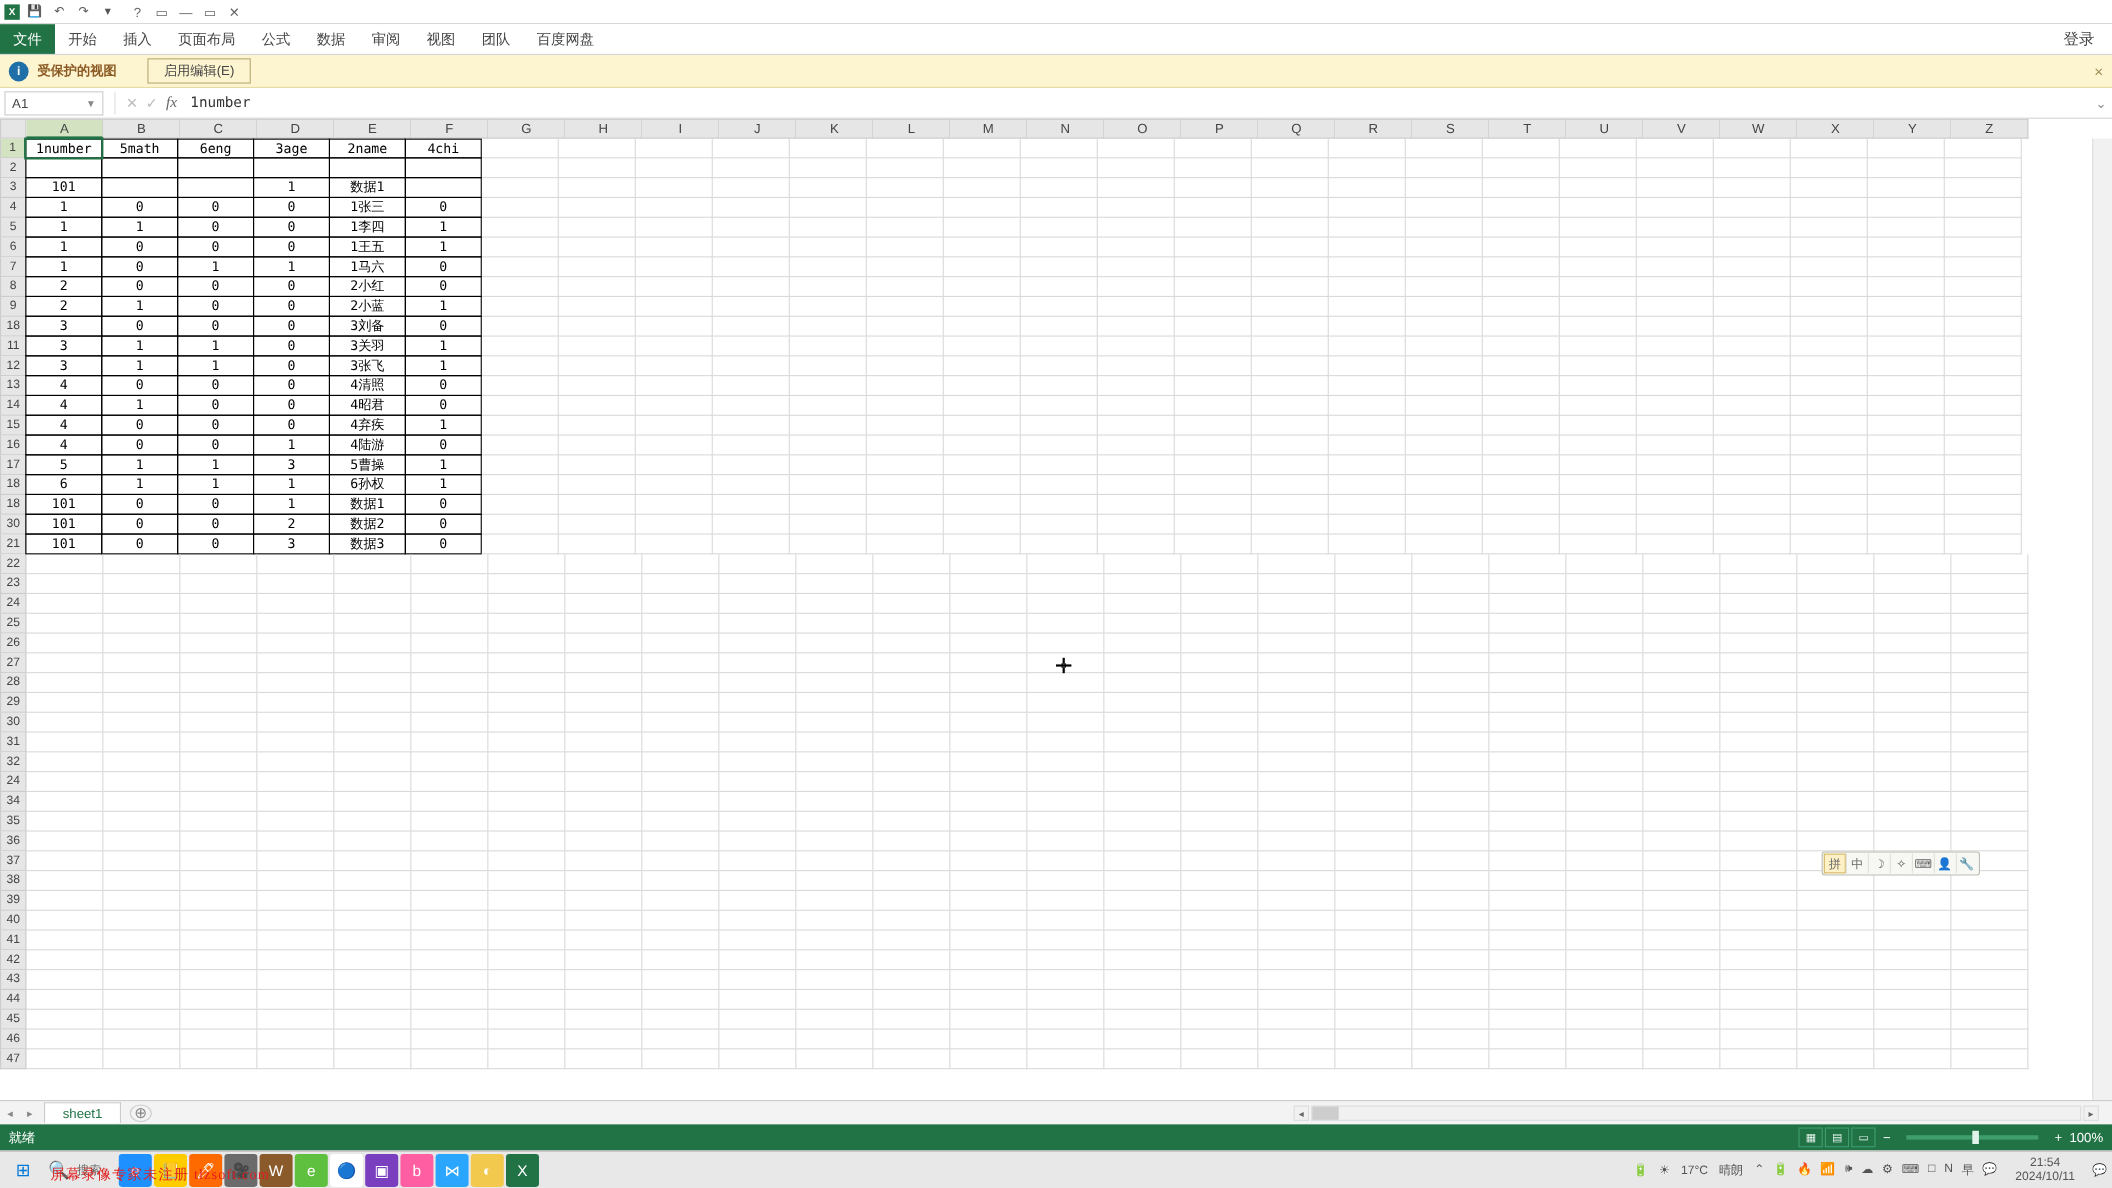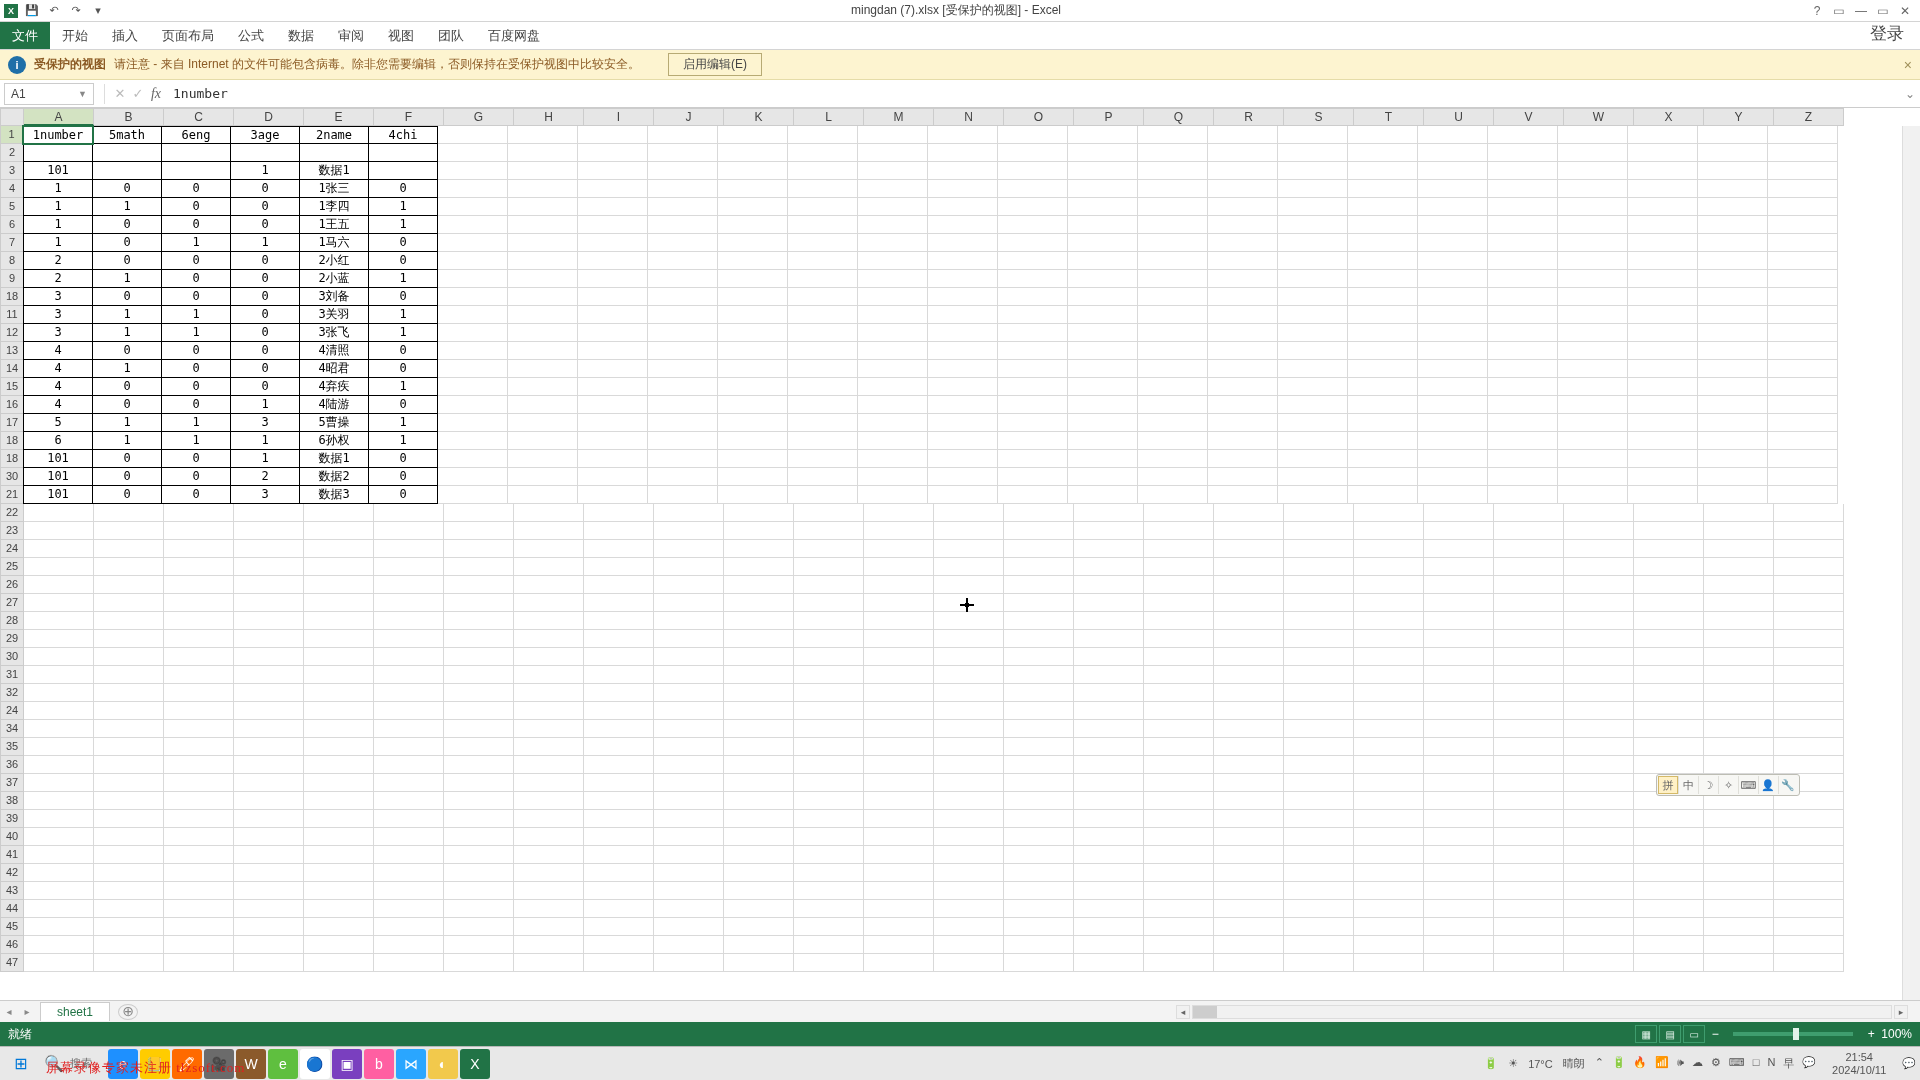--- a/index.html
+++ b/index.html
@@ -11,21 +11,21 @@
 .qat-ic { width:16px; height:16px; display:flex; align-items:center; justify-content:center; font-size:11px; color:#555; }
 .excel-ic { background:#217346; color:#fff; font-weight:bold; font-size:9px; width:14px; height:14px; }
 .titlebar .title { flex:1; text-align:center; font-size:12px; color:#444; }
 .winctl { display:flex; gap:4px; padding:0 6px; }
 .winctl span { width:18px; text-align:center; color:#666; cursor:default; }
 
 
 .ribtabs { height:28px; background:#fff; display:flex; align-items:flex-end; border-bottom:1px solid #d4d4d4; }
 .ribtab { padding:5px 12px 4px; font-size:13px; color:#444; cursor:default; }
 .ribtab.file { background:#217346; color:#fff; }
-.login { margin-left:auto; padding:4px 16px; font-size:17px; color:#444; }
+.login { margin-left:auto; padding:4px 16px; font-size:14px; color:#444; }
 
 
 .protbar { height:30px; background:#fdf4d0; border-bottom:1px solid #e5dca8; display:flex; align-items:center; padding:0 8px; gap:8px; position:relative; }
 .prot-ic { width:18px; height:18px; border-radius:50%; background:#1f6fa8; color:#fff; font-size:11px; display:flex; align-items:center; justify-content:center; font-weight:bold; }
 .prot-title { font-weight:bold; color:#8b5a24; }
 .prot-msg { color:#8b5a24; }
 .prot-btn { margin-left:20px; padding:2px 14px; border:1px solid #b7aa74; background:#fdf4d0; font-size:12px; color:#444; }
 .prot-x { position:absolute; right:8px; color:#a0905a; font-size:14px; cursor:default; }
 
 
@@ -102,21 +102,20 @@
 <body>
 
 <div class="titlebar">
   <div class="qat">
     <span class="qat-ic excel-ic">X</span>
     <span class="qat-ic">💾</span>
     <span class="qat-ic">↶</span>
     <span class="qat-ic">↷</span>
     <span class="qat-ic">▾</span>
   </div>
-  <div class="title">mingdan (7).xlsx  [受保护的视图] - Excel</div>
   <div class="winctl">
     <span>?</span>
     <span>▭</span>
     <span>—</span>
     <span>▭</span>
     <span>✕</span>
   </div>
 </div>
 
 <div class="ribtabs">
@@ -129,21 +128,20 @@
   <div class="ribtab">审阅</div>
   <div class="ribtab">视图</div>
   <div class="ribtab">团队</div>
   <div class="ribtab">百度网盘</div>
   <div class="login">登录</div>
 </div>
 
 <div class="protbar">
   <div class="prot-ic">i</div>
   <span class="prot-title">受保护的视图</span>
-  <span class="prot-msg">请注意 - 来自 Internet 的文件可能包含病毒。除非您需要编辑，否则保持在受保护视图中比较安全。</span>
   <button class="prot-btn">启用编辑(E)</button>
   <span class="prot-x">×</span>
 </div>
 
 <div class="fbar">
   <div class="namebox">
     <span>A1</span>
     <span class="drop">▼</span>
   </div>
   <div class="fb-sep"></div>

